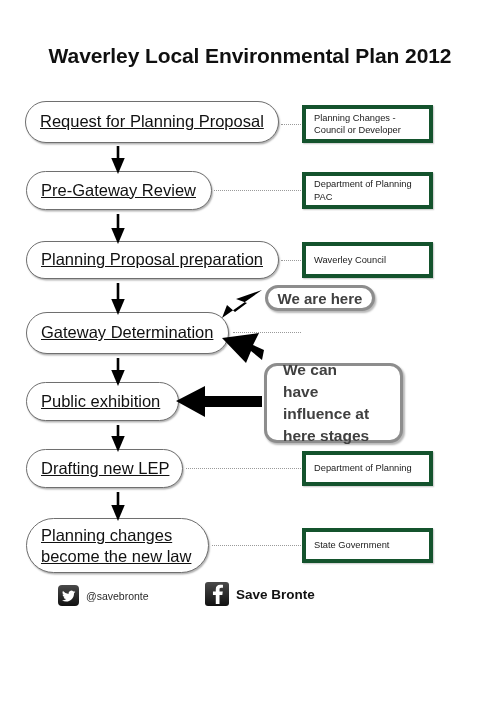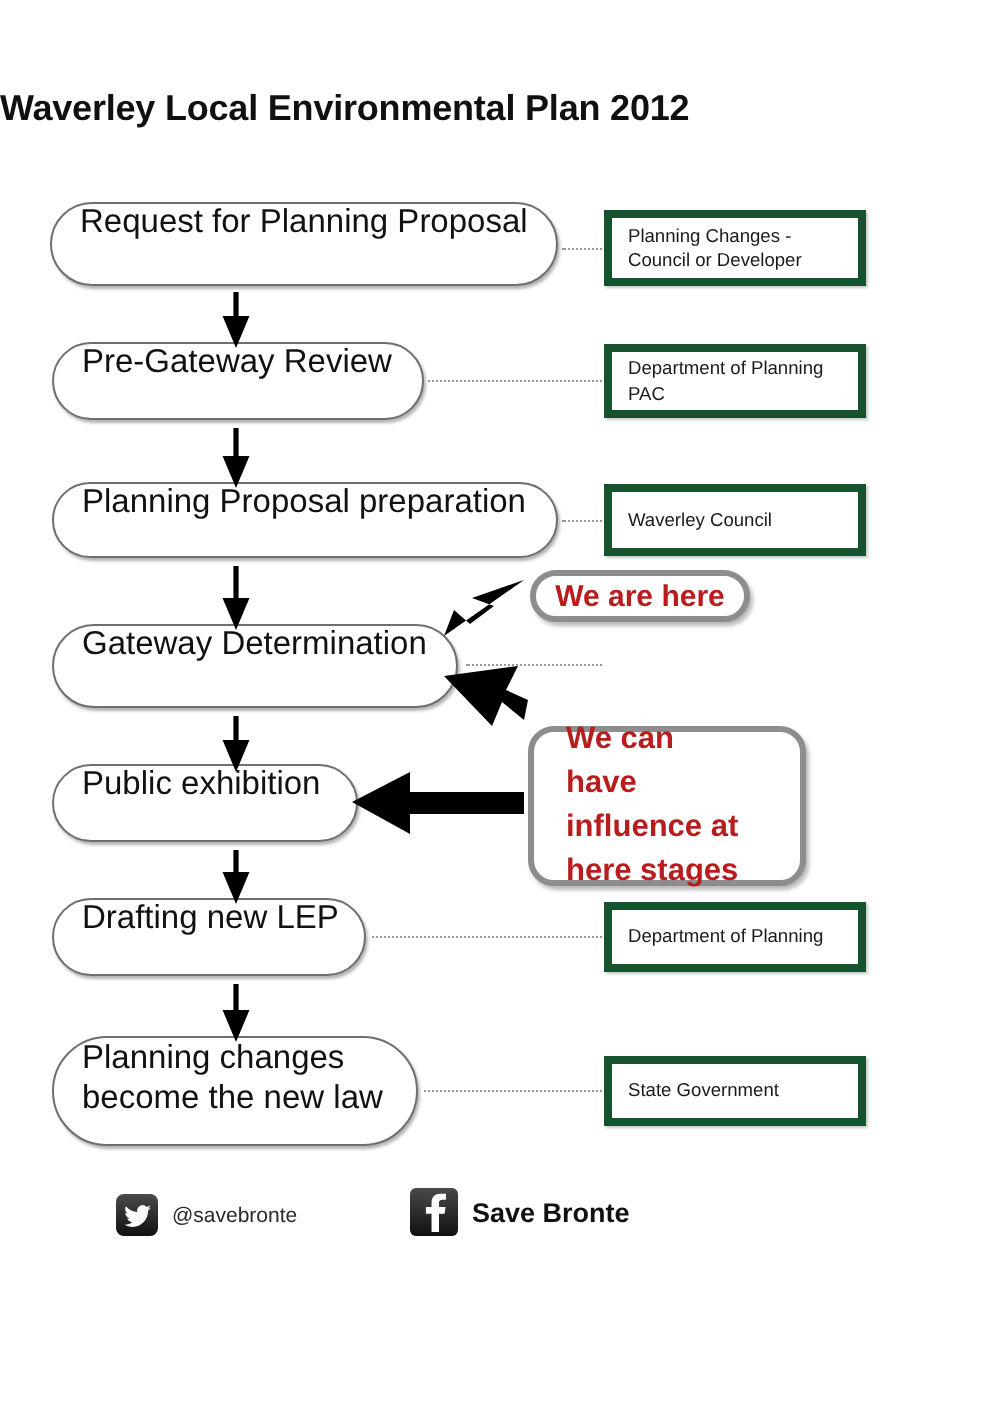--- a/index.html
+++ b/index.html
@@ -17,41 +17,43 @@
     background: #ffffff;
     overflow: hidden;
   }
 
   
   #title {
     position: absolute;
     left: 0;
     top: 44px;
     width: 500px;
-    font-size: 18px;
+    text-align: center;
+    font-size: 21px;
     font-weight: bold;
     color: #101010;
     letter-spacing: -0.1px;
   }
 
   
   .pill {
     position: absolute;
     box-sizing: border-box;
     border: 1.4px solid #6f6f6f;
     border-radius: 999px;
     background: #ffffff;
     display: flex;
-    align-items: flex-start;
+    align-items: center;
     color: #111111;
     font-size: 16.5px;
     line-height: 1.18;
     padding-left: 14px;
     padding-right: 6px;
     box-shadow: 1px 1.5px 1.6px rgba(0,0,0,0.30);
+    text-decoration: underline;
   }
   .pill.two-line {
     line-height: 1.24;
   }
 
   
   .note {
     position: absolute;
     box-sizing: border-box;
     border: 4px solid #14532d;
@@ -74,21 +76,21 @@
     border-top: 1.2px dotted #9a9a9a;
   }
 
   
   .callout {
     position: absolute;
     box-sizing: border-box;
     border: 3.2px solid #8d8d8d;
     border-radius: 13px;
     background: #ffffff;
-    color: #b91c1c;
+    color: #404040;
     font-weight: bold;
     display: flex;
     align-items: center;
     box-shadow: 1.5px 2px 2px rgba(0,0,0,0.28);
   }
   #callout-here {
     font-size: 15px;
     justify-content: center;
   }
   #callout-influence {
@@ -102,21 +104,21 @@
   #arrows {
     position: absolute;
     left: 0;
     top: 0;
     width: 500px;
     height: 707px;
     pointer-events: none;
   }
 
   
-  #footer { position: absolute; left: 0; top: 588px; width: 464px; height: 40px; }
+  #footer { position: absolute; left: 0; top: 576px; width: 464px; height: 40px; }
   .social { position: absolute; display: flex; align-items: center; }
   .sq-icon {
     width: 21px;
     height: 21px;
     border-radius: 4px;
     background: #1b1b1b;
     background-image: linear-gradient(#4a4a4a, #101010);
     display: flex;
     align-items: center;
     justify-content: center;

